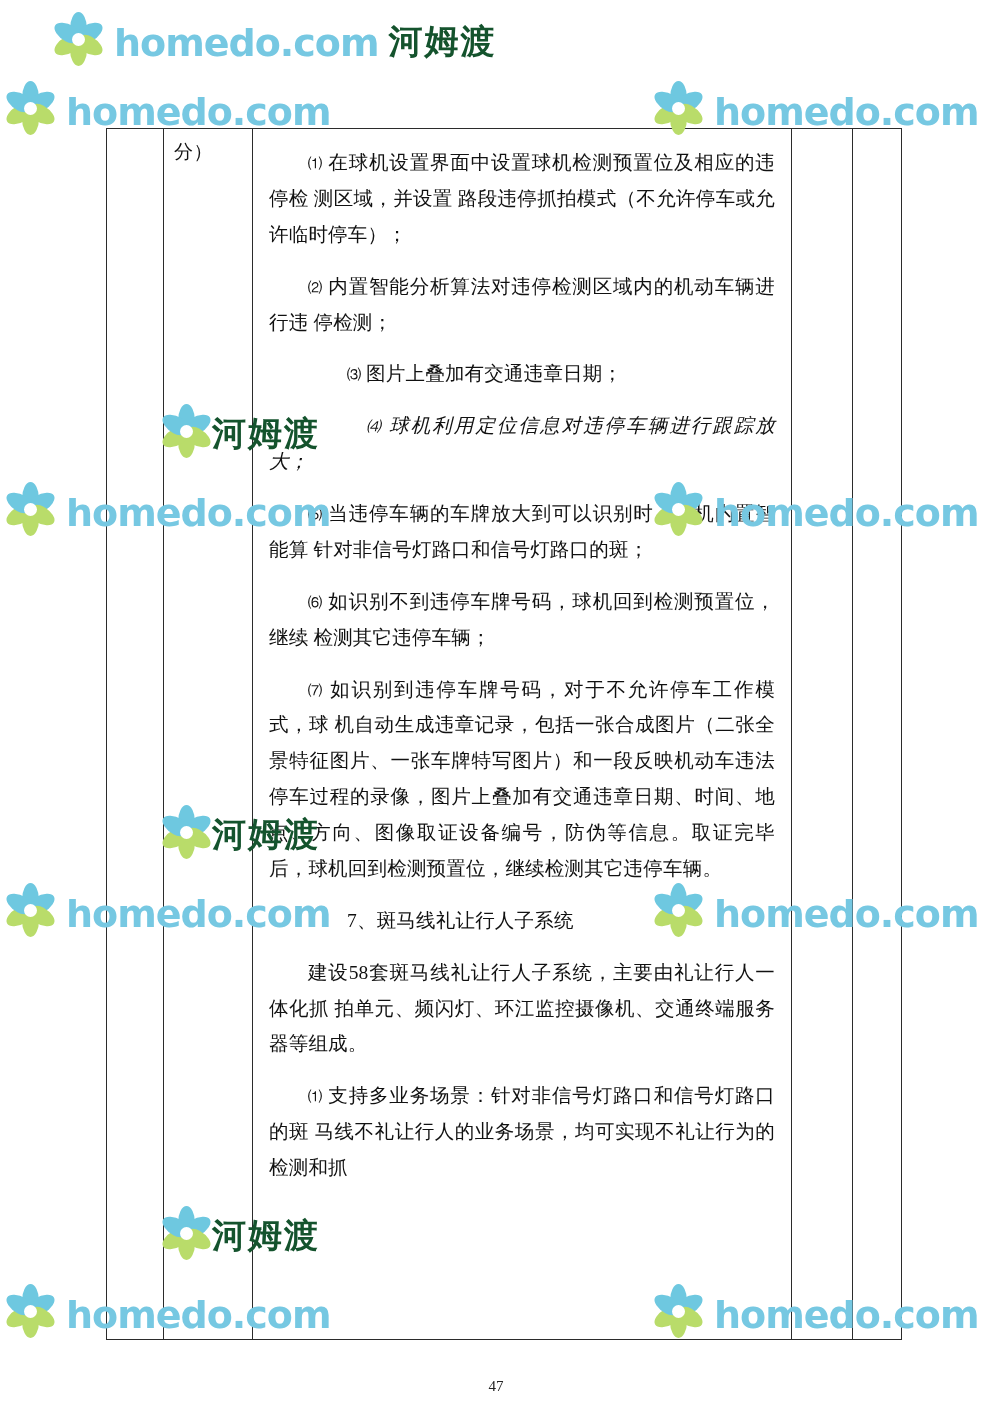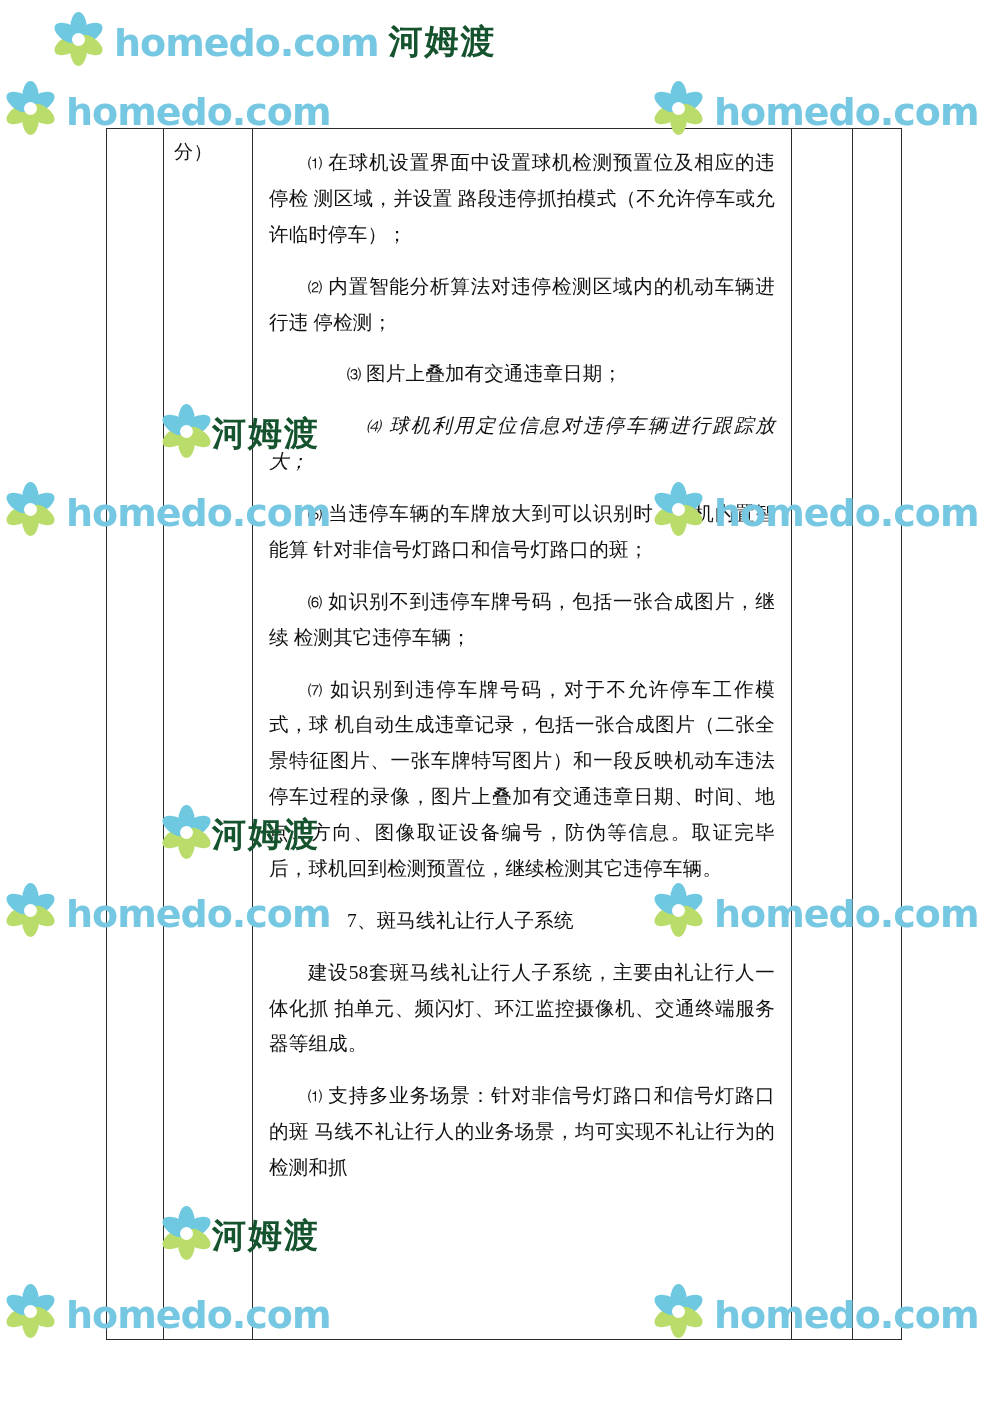--- a/index.html
+++ b/index.html
@@ -172,32 +172,33 @@
       <td class="col-a"></td>
       <td class="col-b">
         <div class="cell-b-text">分）</div>
       </td>
       <td class="col-c body-cell">
         <p class="ind1"><span class="num-lab">⑴</span> <span>在球机设置界面中设置球机检测预置位及相应的违停检 测区域，并设置 路段违停抓拍模式（不允许停车或允许临时停车）；</span></p>
         <p class="ind1"><span class="num-lab">⑵</span> <span>内置智能分析算法对违停检测区域内的机动车辆进行违 停检测；</span></p>
         <p class="ind2"><span class="num-lab">⑶</span> <span>图片上叠加有交通违章日期；</span></p>
         <p class="ind3"><span class="num-lab">⑷</span> <span>球机利用定位信息对违停车辆进行跟踪放大；</span></p>
         <p class="ind1"><span class="num-lab">⑸</span> <span>当违停车辆的车牌放大到可以识别时，球机内置智能算 针对非信号灯路口和信号灯路口的斑；</span></p>
-        <p class="ind1"><span class="num-lab">⑹</span> <span>如识别不到违停车牌号码，包括一张合成图片，继续 检测其它违停车辆；</span></p>
+        <p class="ind1"><span class="num-lab">⑹</span> <span>如识别不到违停车牌号码，球机回到检测预置位，继续 检测其它违停车辆；</span></p>
         <p class="ind1"><span class="num-lab">⑺</span> <span>如识别到违停车牌号码，对于不允许停车工作模式，球 机自动生成违章记录，包括一张合成图片（二张全景特征图片、一张车牌特写图片）和一段反映机动车违法停车过程的录像，图片上叠加有交通违章日期、时间、地点、方向、图像取证设备编号，防伪等信息。取证完毕后，球机回到检测预置位，继续检测其它违停车辆。</span></p>
         <p class="ind2"><span>7、斑马线礼让行人子系统</span></p>
         <p class="ind1"><span>建设58套斑马线礼让行人子系统，主要由礼让行人一体化抓 拍单元、频闪灯、环江监控摄像机、交通终端服务器等组成。</span></p>
         <p class="ind1"><span class="num-lab">⑴</span> <span>支持多业务场景：针对非信号灯路口和信号灯路口的斑 马线不礼让行人的业务场景，均可实现不礼让行为的检测和抓</span></p>
       </td>
       <td class="col-d"></td>
       <td class="col-e"></td>
     </tr>
   </tbody>
     </table>
 
+  <div class="page-number">47</div>
 
   <div class="wm wm-1">
     <div class="wm-logo">
       <span></span>
         <span></span>
         <span></span>
         <span></span>
         <span></span>
         <span></span>
         <span class="core"></span>

